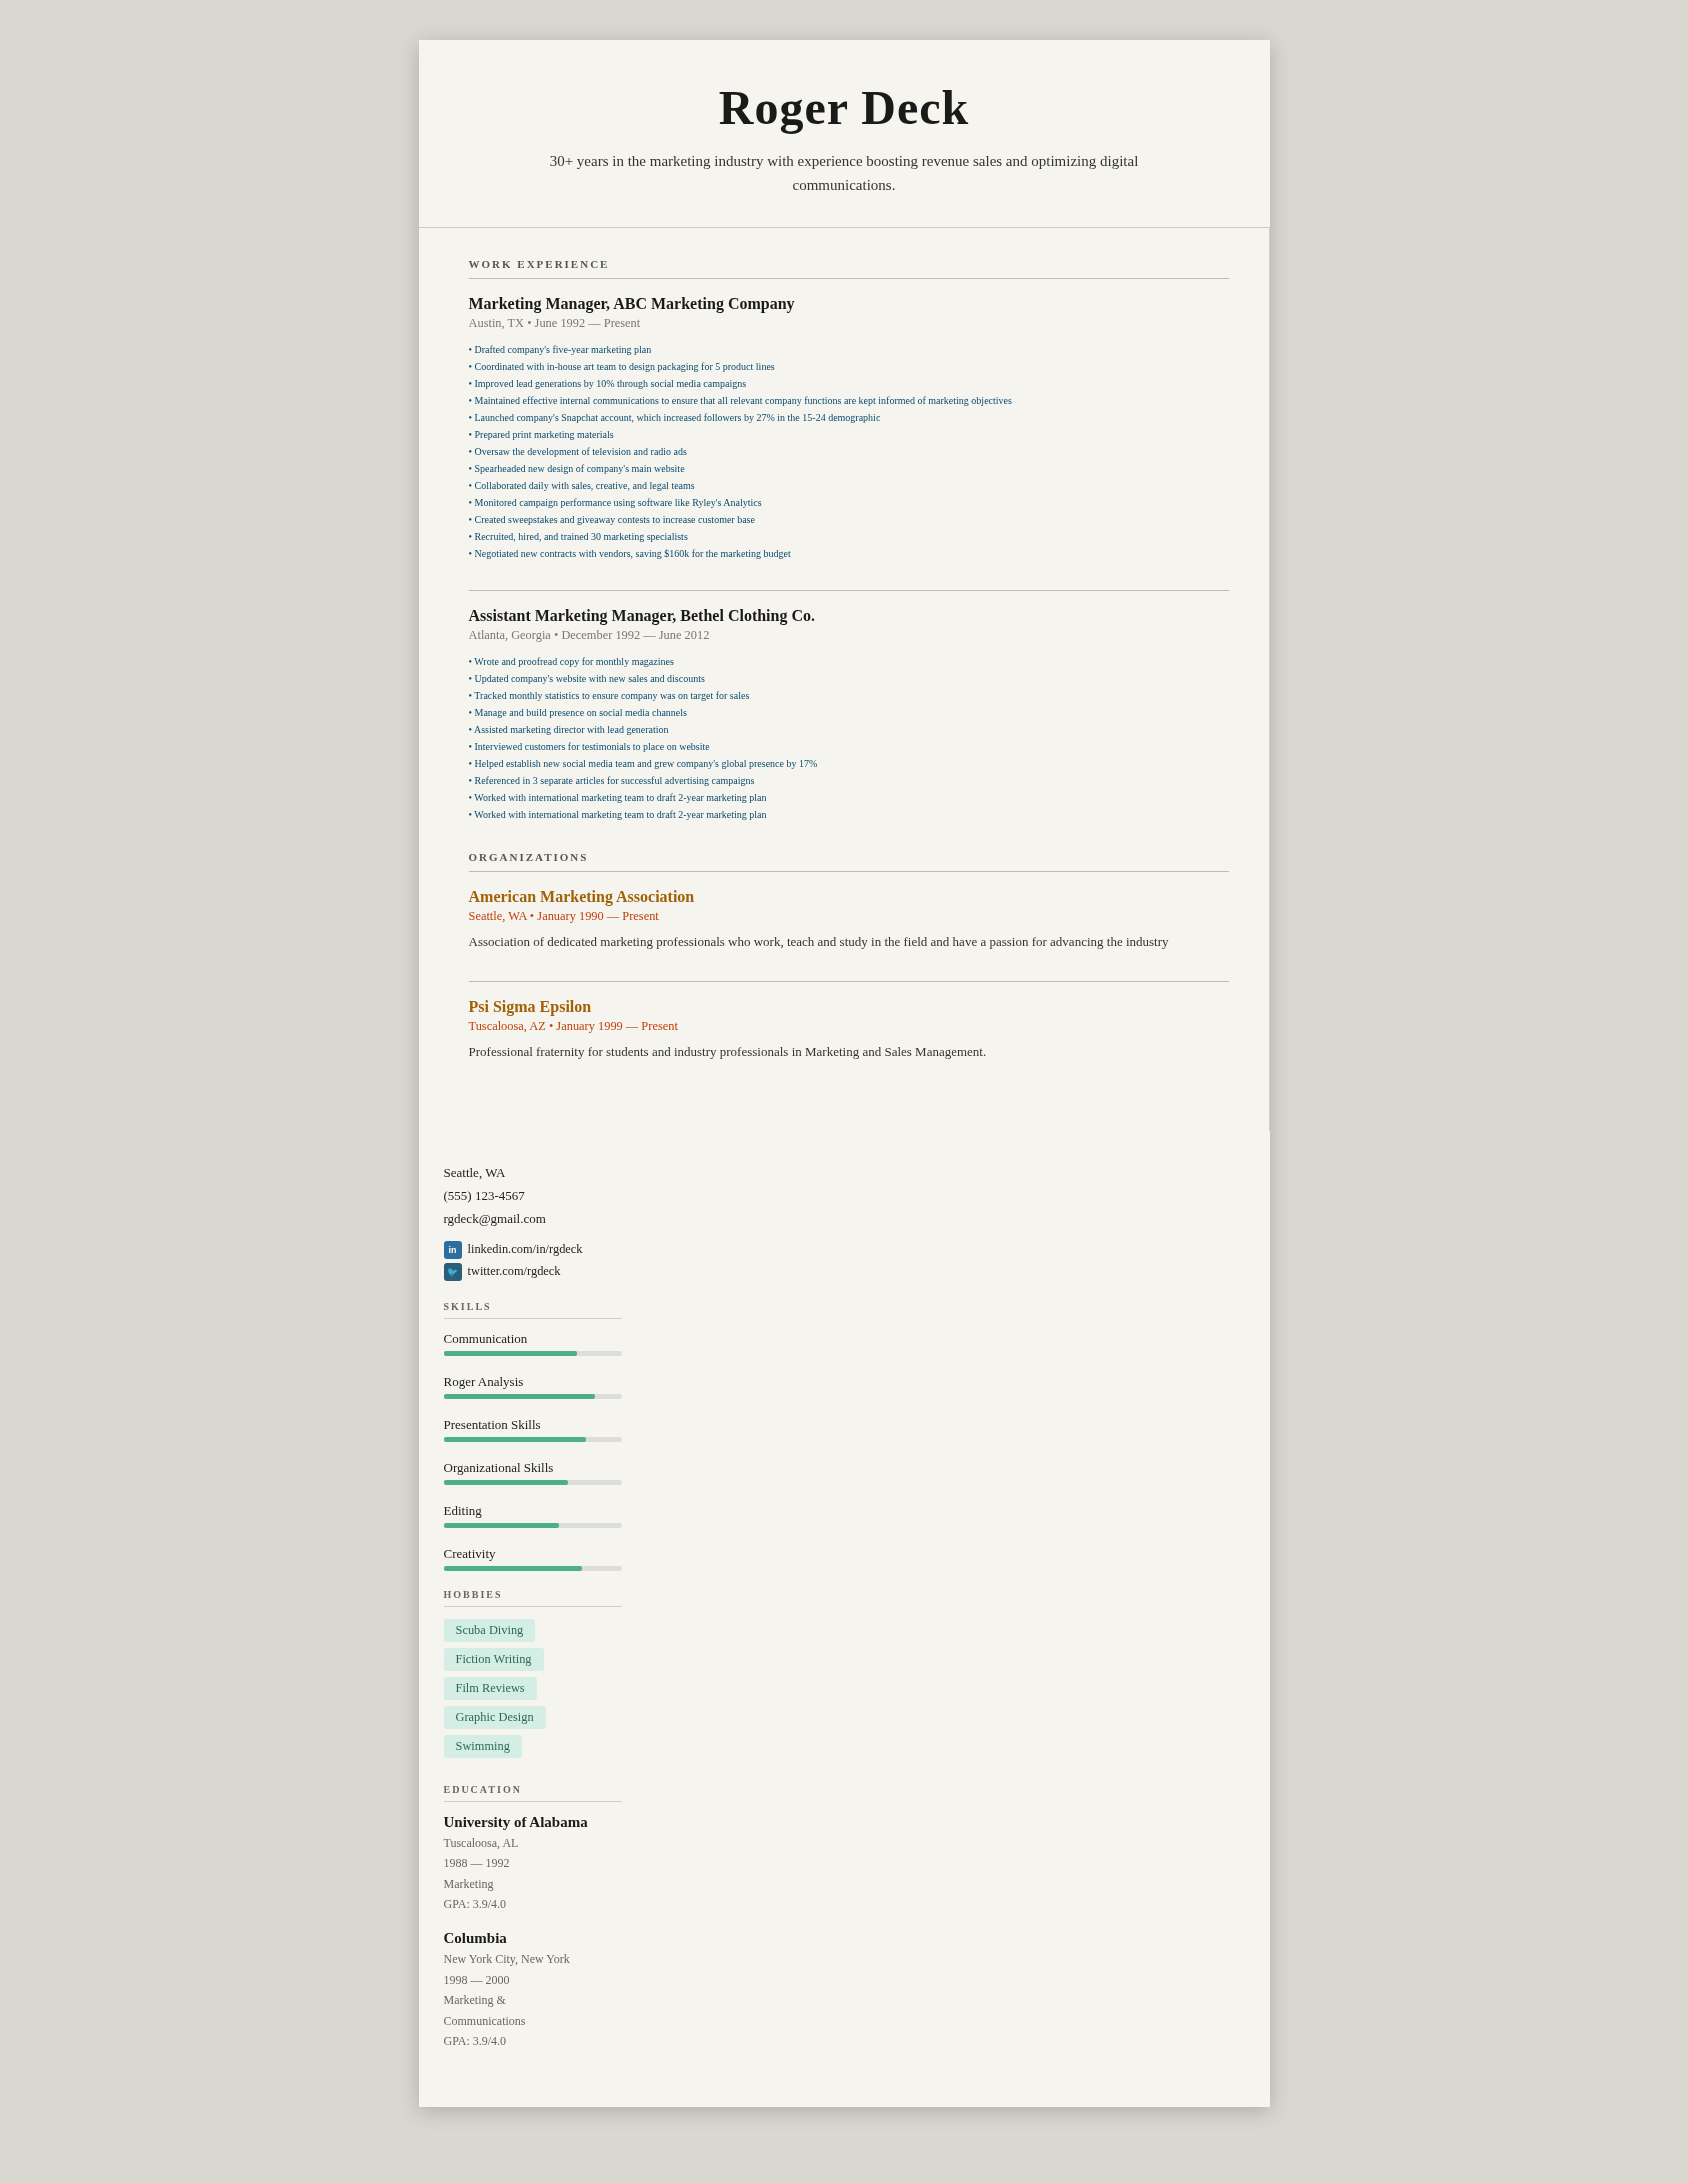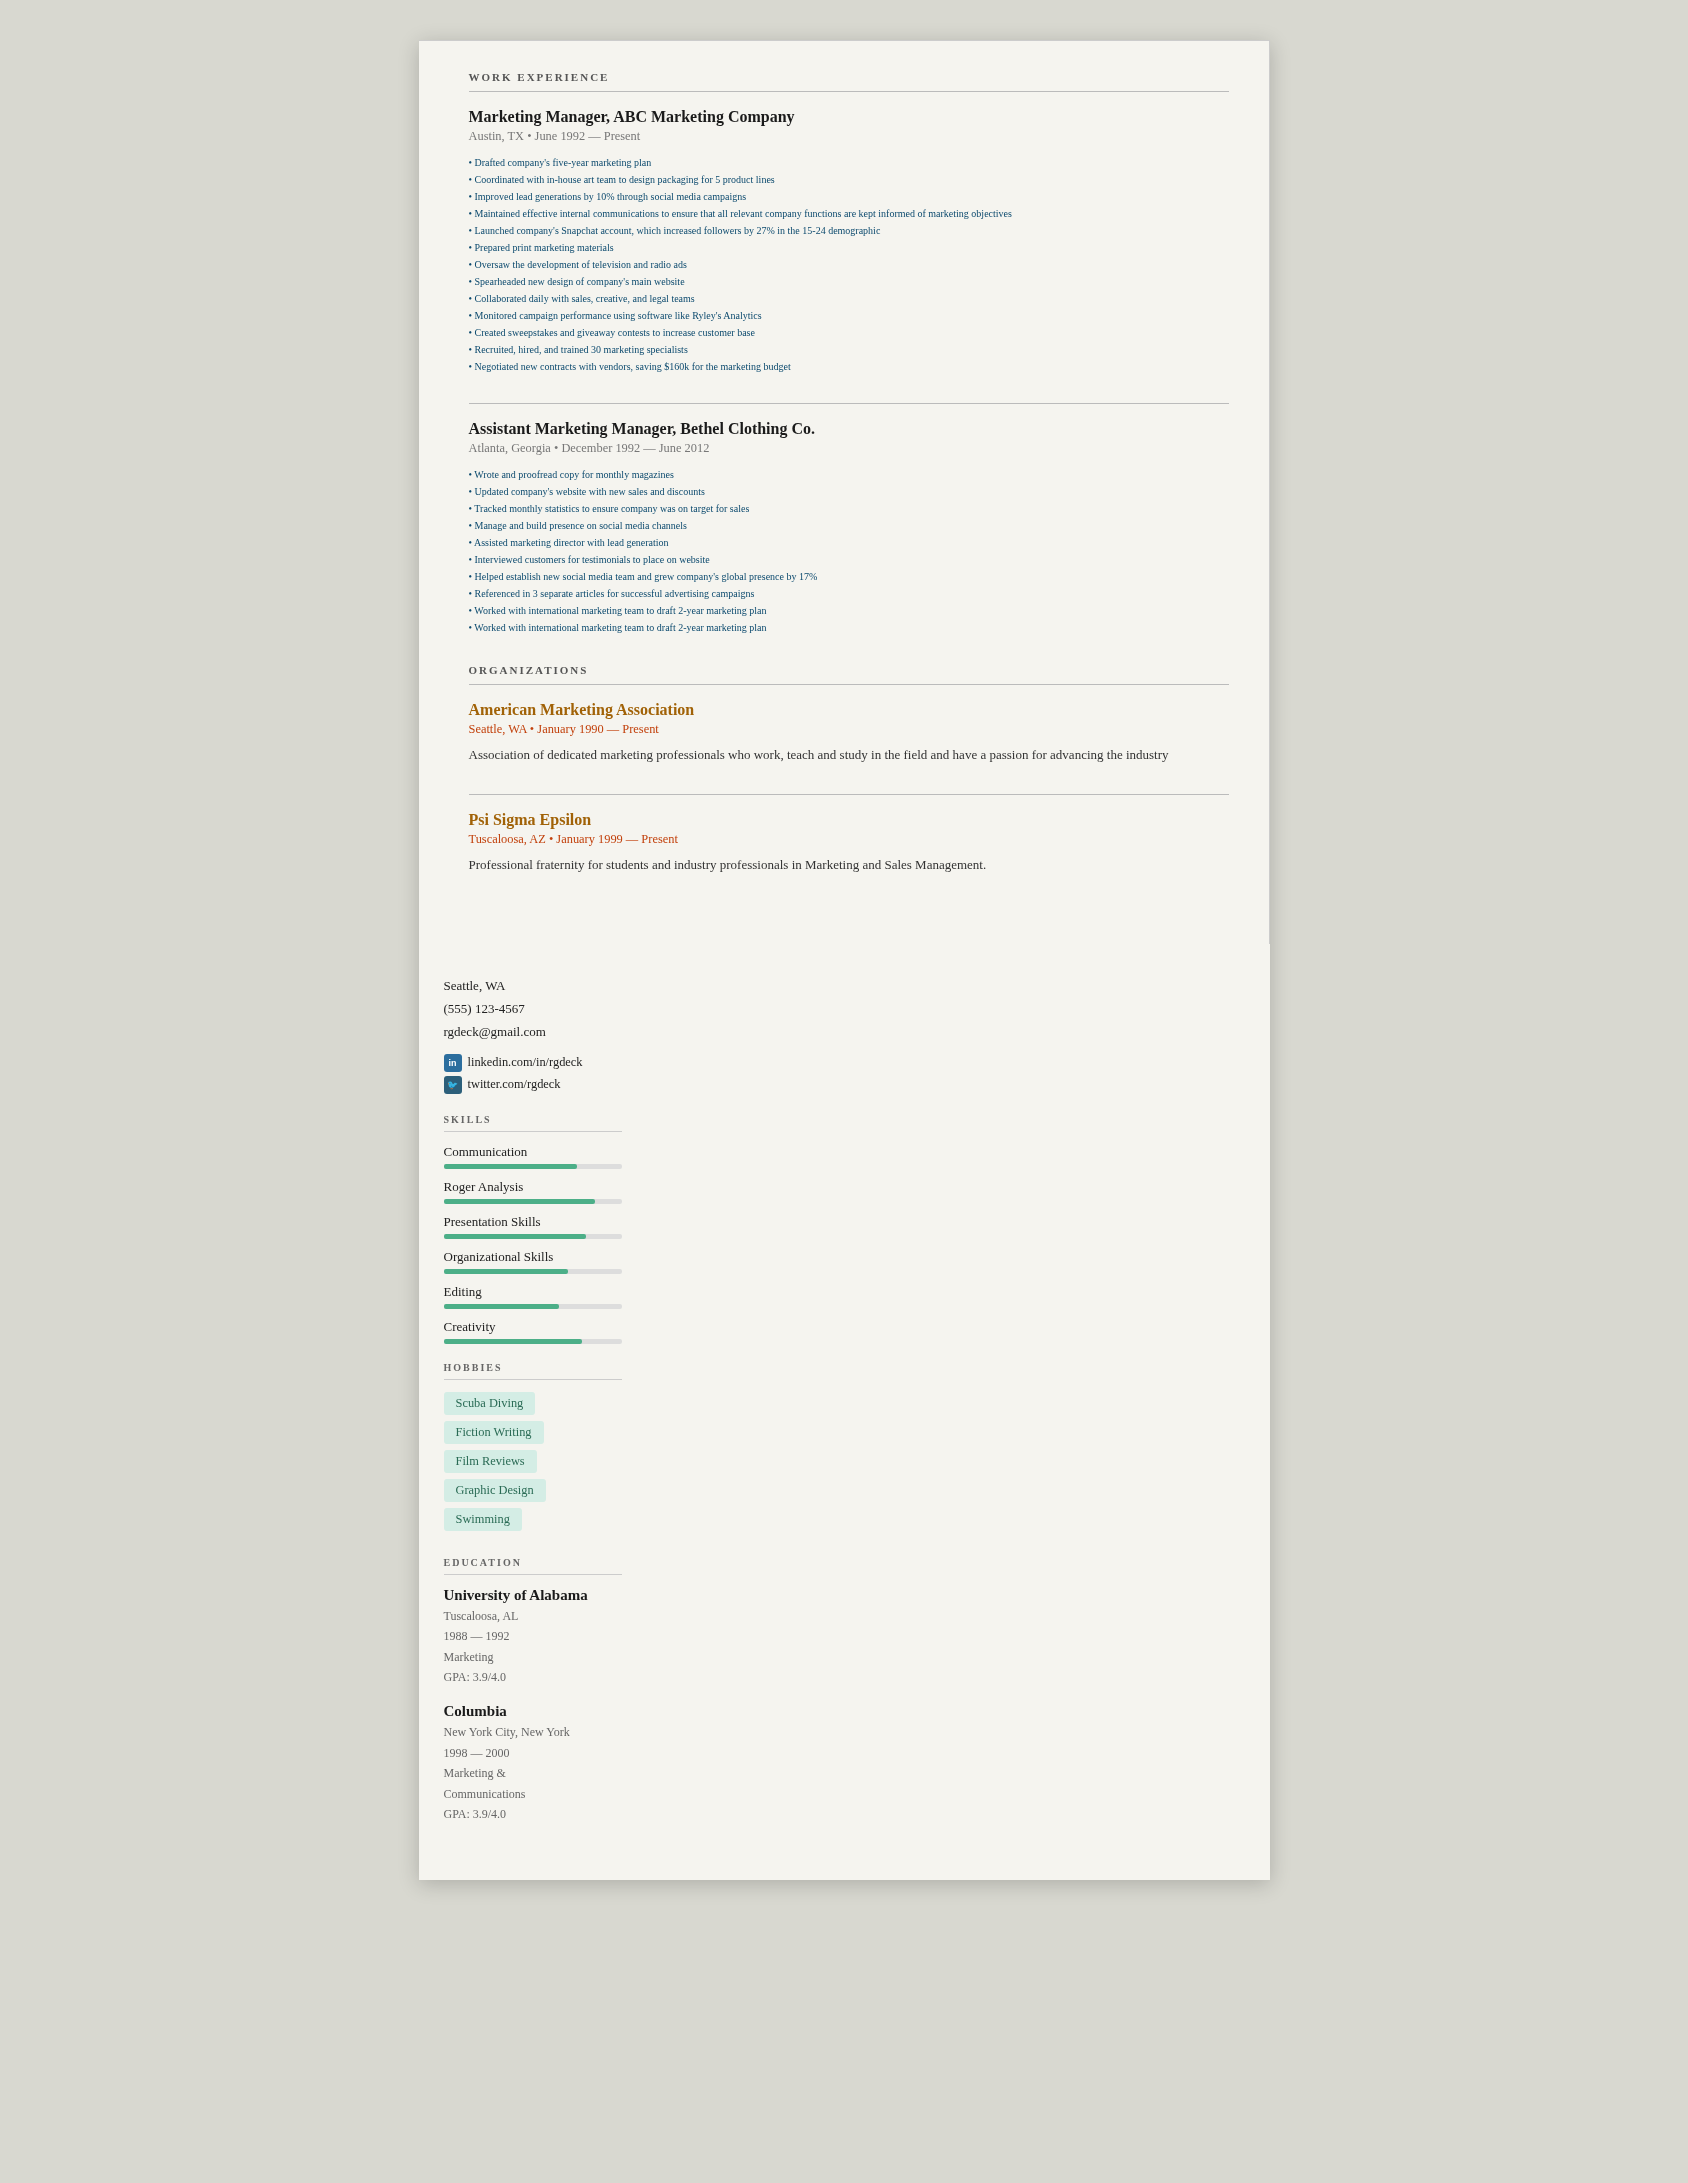--- a/index.html
+++ b/index.html
@@ -134,21 +134,21 @@
       font-size: 9px;
       font-weight: bold;
       border-radius: 3px;
       flex-shrink: 0;
     }
     .twitter-icon {
       background: #2c5f7a;
     }
     
     .skill-row {
-      margin-bottom: 10px;
+      margin-bottom: 18px;
     }
     .skill-name {
       font-size: 13px;
       color: #222;
       margin-bottom: 4px;
     }
     .skill-bar-bg {
       height: 5px;
       background: #ddd;
       border-radius: 2px;
@@ -206,20 +206,24 @@
       border: none;
       border-top: 1.5px solid #ccc;
       margin: 0 0 0 0;
     }
   </style>
 </head>
 <body>
 
 <div class="resume-wrapper">
 
+  <div class="resume-header">
+    <h1>Roger Deck</h1>
+    <p class="subtitle">30+ years in the marketing industry with experience boosting revenue sales and optimizing digital communications.</p>
+  </div>
   <hr class="header-divider">
 
   <div class="resume-body">
 
     <div class="main-col">
 
       <div>
         <div class="section-label">WORK EXPERIENCE</div>
         <hr class="section-divider">
 

